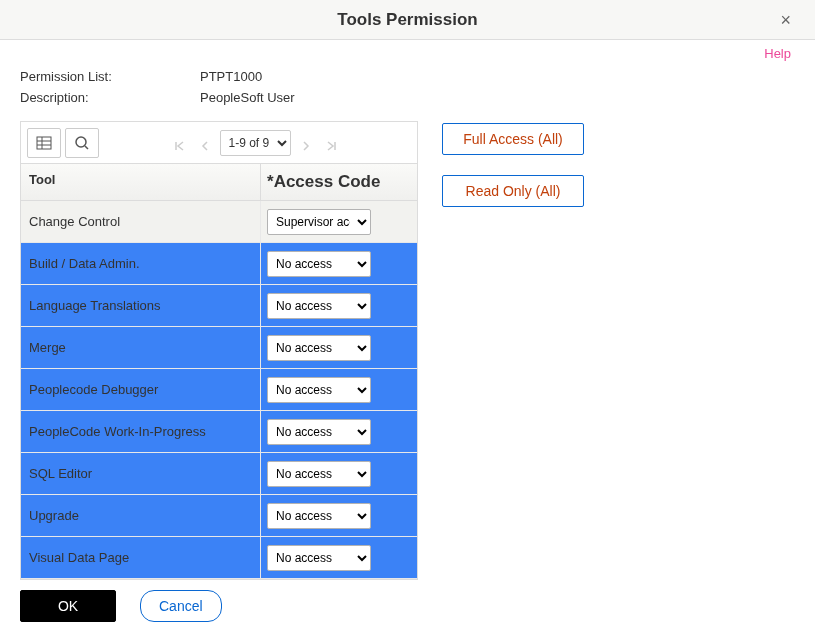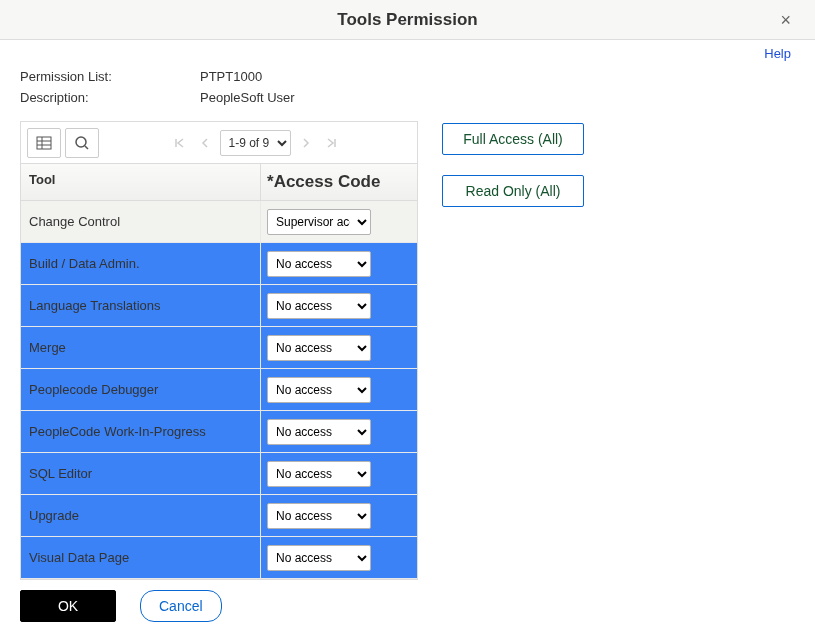--- a/index.html
+++ b/index.html
@@ -34,21 +34,21 @@
     cursor: pointer;
     background: none;
     border: none;
     padding: 4px;
   }
   .help-row {
     text-align: right;
     padding: 6px 24px 0 0;
   }
   .help-link {
-    color: #1d4ed8;
+    color: #ec4899;
     font-size: 13px;
     text-decoration: none;
     cursor: pointer;
   }
   .content {
     padding: 8px 20px 20px 20px;
   }
   .info-section {
     margin-bottom: 16px;
   }
@@ -94,21 +94,21 @@
     display: flex;
     align-items: center;
     justify-content: center;
     cursor: pointer;
     color: #555;
     font-size: 14px;
   }
   .toolbar-center {
     flex: 1;
     display: flex;
-    align-items: center;
+    align-items: flex-end;
     justify-content: center;
     gap: 6px;
   }
   .page-arrow {
     color: #ccc;
     font-size: 14px;
     padding: 4px;
     cursor: default;
     background: none;
     border: none;
@@ -181,21 +181,21 @@
     display: flex;
     flex-direction: column;
     gap: 20px;
     padding-top: 2px;
   }
   .outline-btn {
     width: 142px;
     height: 32px;
     border: 1px solid #0967d2;
     background: #fff;
-    color: #14532d;
+    color: #c2410c;
     font-size: 14px;
     border-radius: 2px;
     cursor: pointer;
   }
   .footer {
     margin-top: 10px;
     display: flex;
     gap: 24px;
   }
   .btn-primary {

